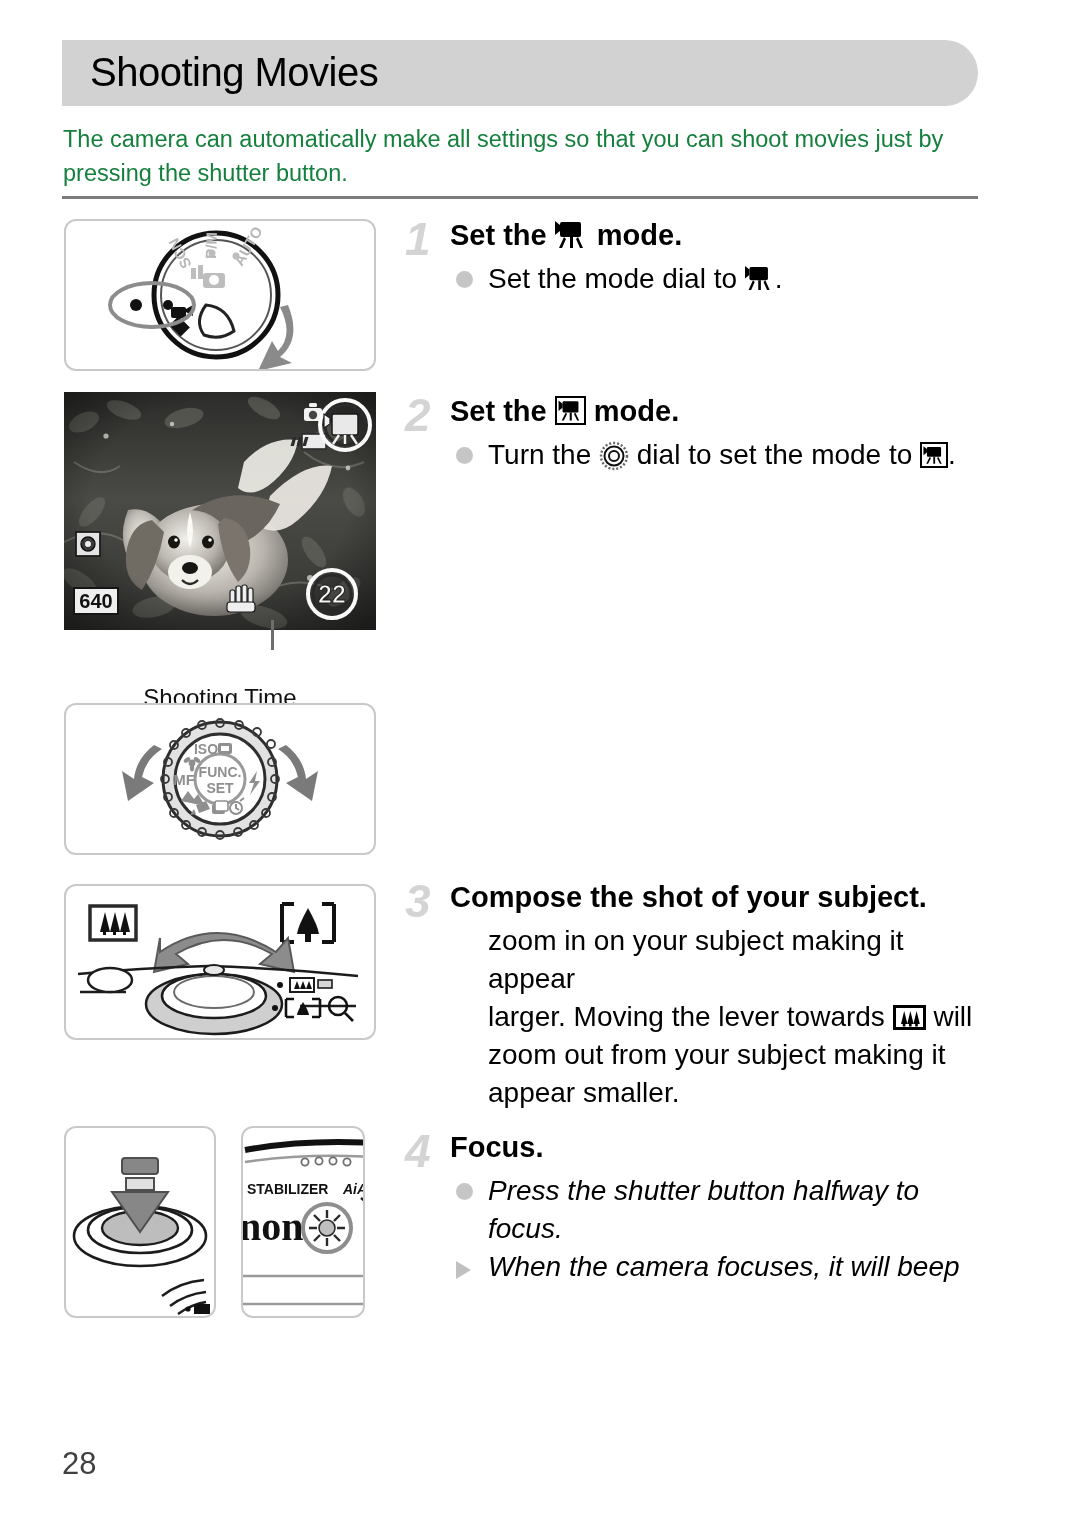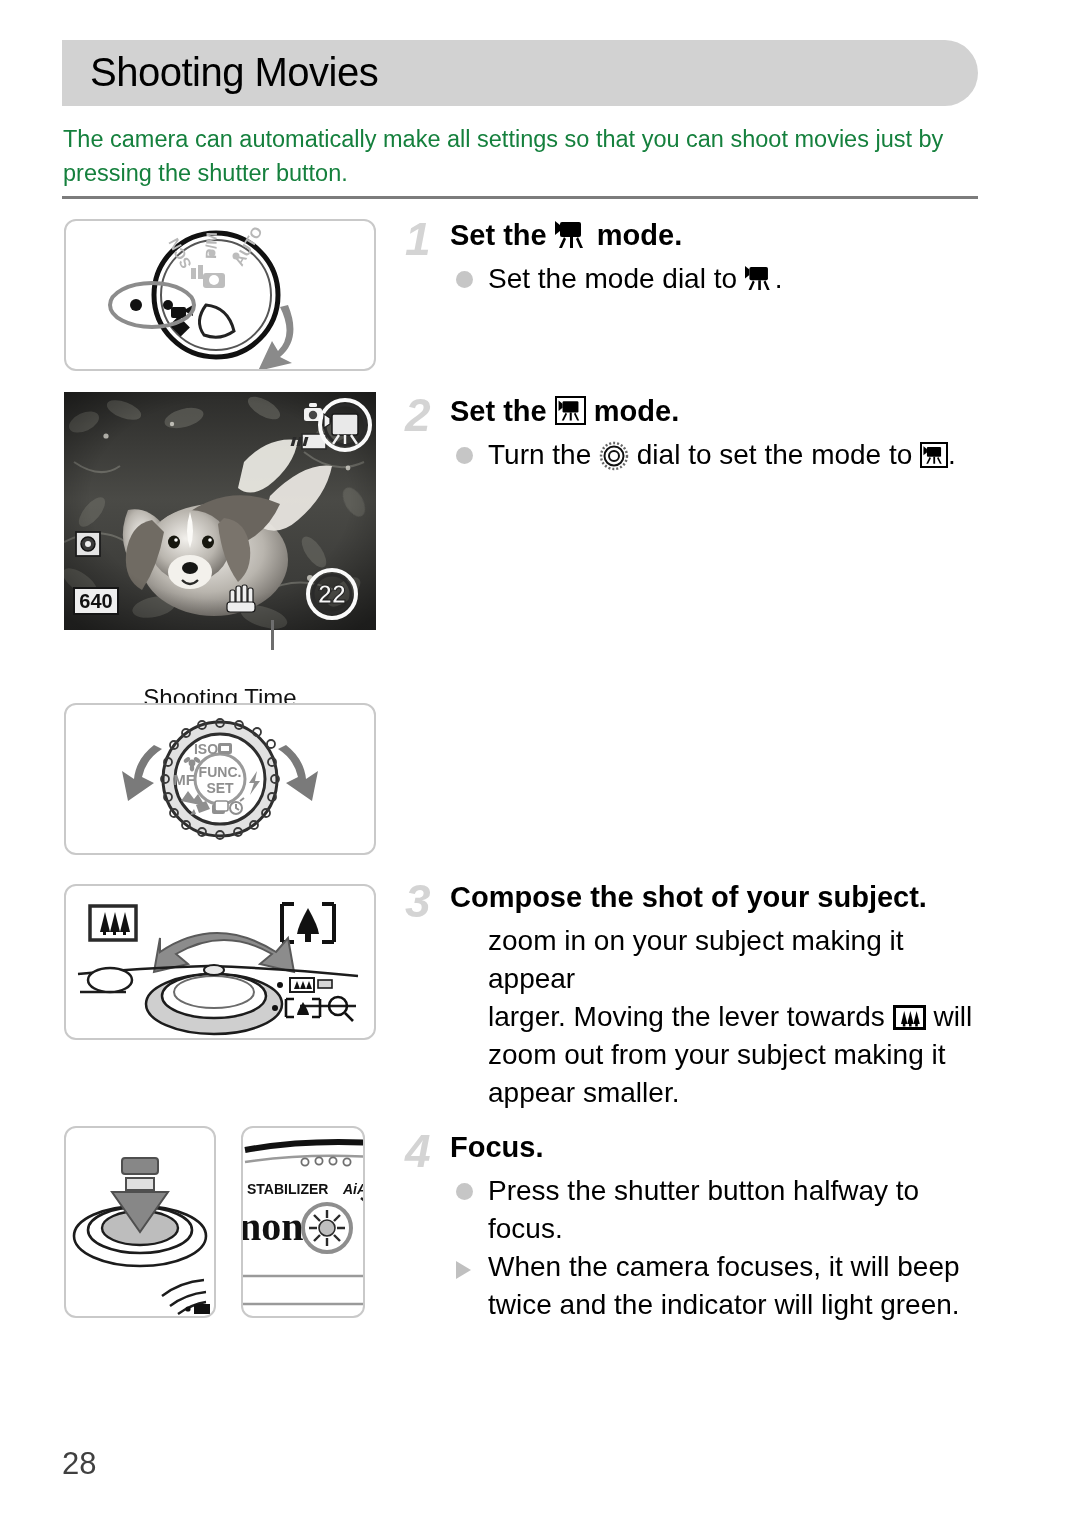--- a/index.html
+++ b/index.html
@@ -638,30 +638,29 @@
           </svg></span><span> will</span>
     </div>
     <div class="cont-line">zoom out from your subject making it</div>
     <div class="cont-line">appear smaller.</div>
   </div>
 </div>
 
 <div class="step" id="step-4" style="left:405px; top:1128px; width:575px;">
   <div class="step-num">4</div>
   <div class="step-head">Focus.</div>
-  <div class="step-body" style="top:44px;">
+  <div class="step-body" style="top:44px;font-style:italic;">
     <div class="b-line">
       <span class="marker">
           <span class="dot-marker"></span>
         </span>
       <span>Press the shutter button halfway to focus.</span>
     </div>
     <div class="b-line">
       <span class="marker" style="top:13px;">
           <span class="tri-marker"></span>
         </span>
       <span>When the camera focuses, it will beep</span>
     </div>
-    <div class="cont-line">twice and the indicator will light green.</div>
   </div>
 </div>
 
 <div class="page-num">28</div>
 
 </body></html>

